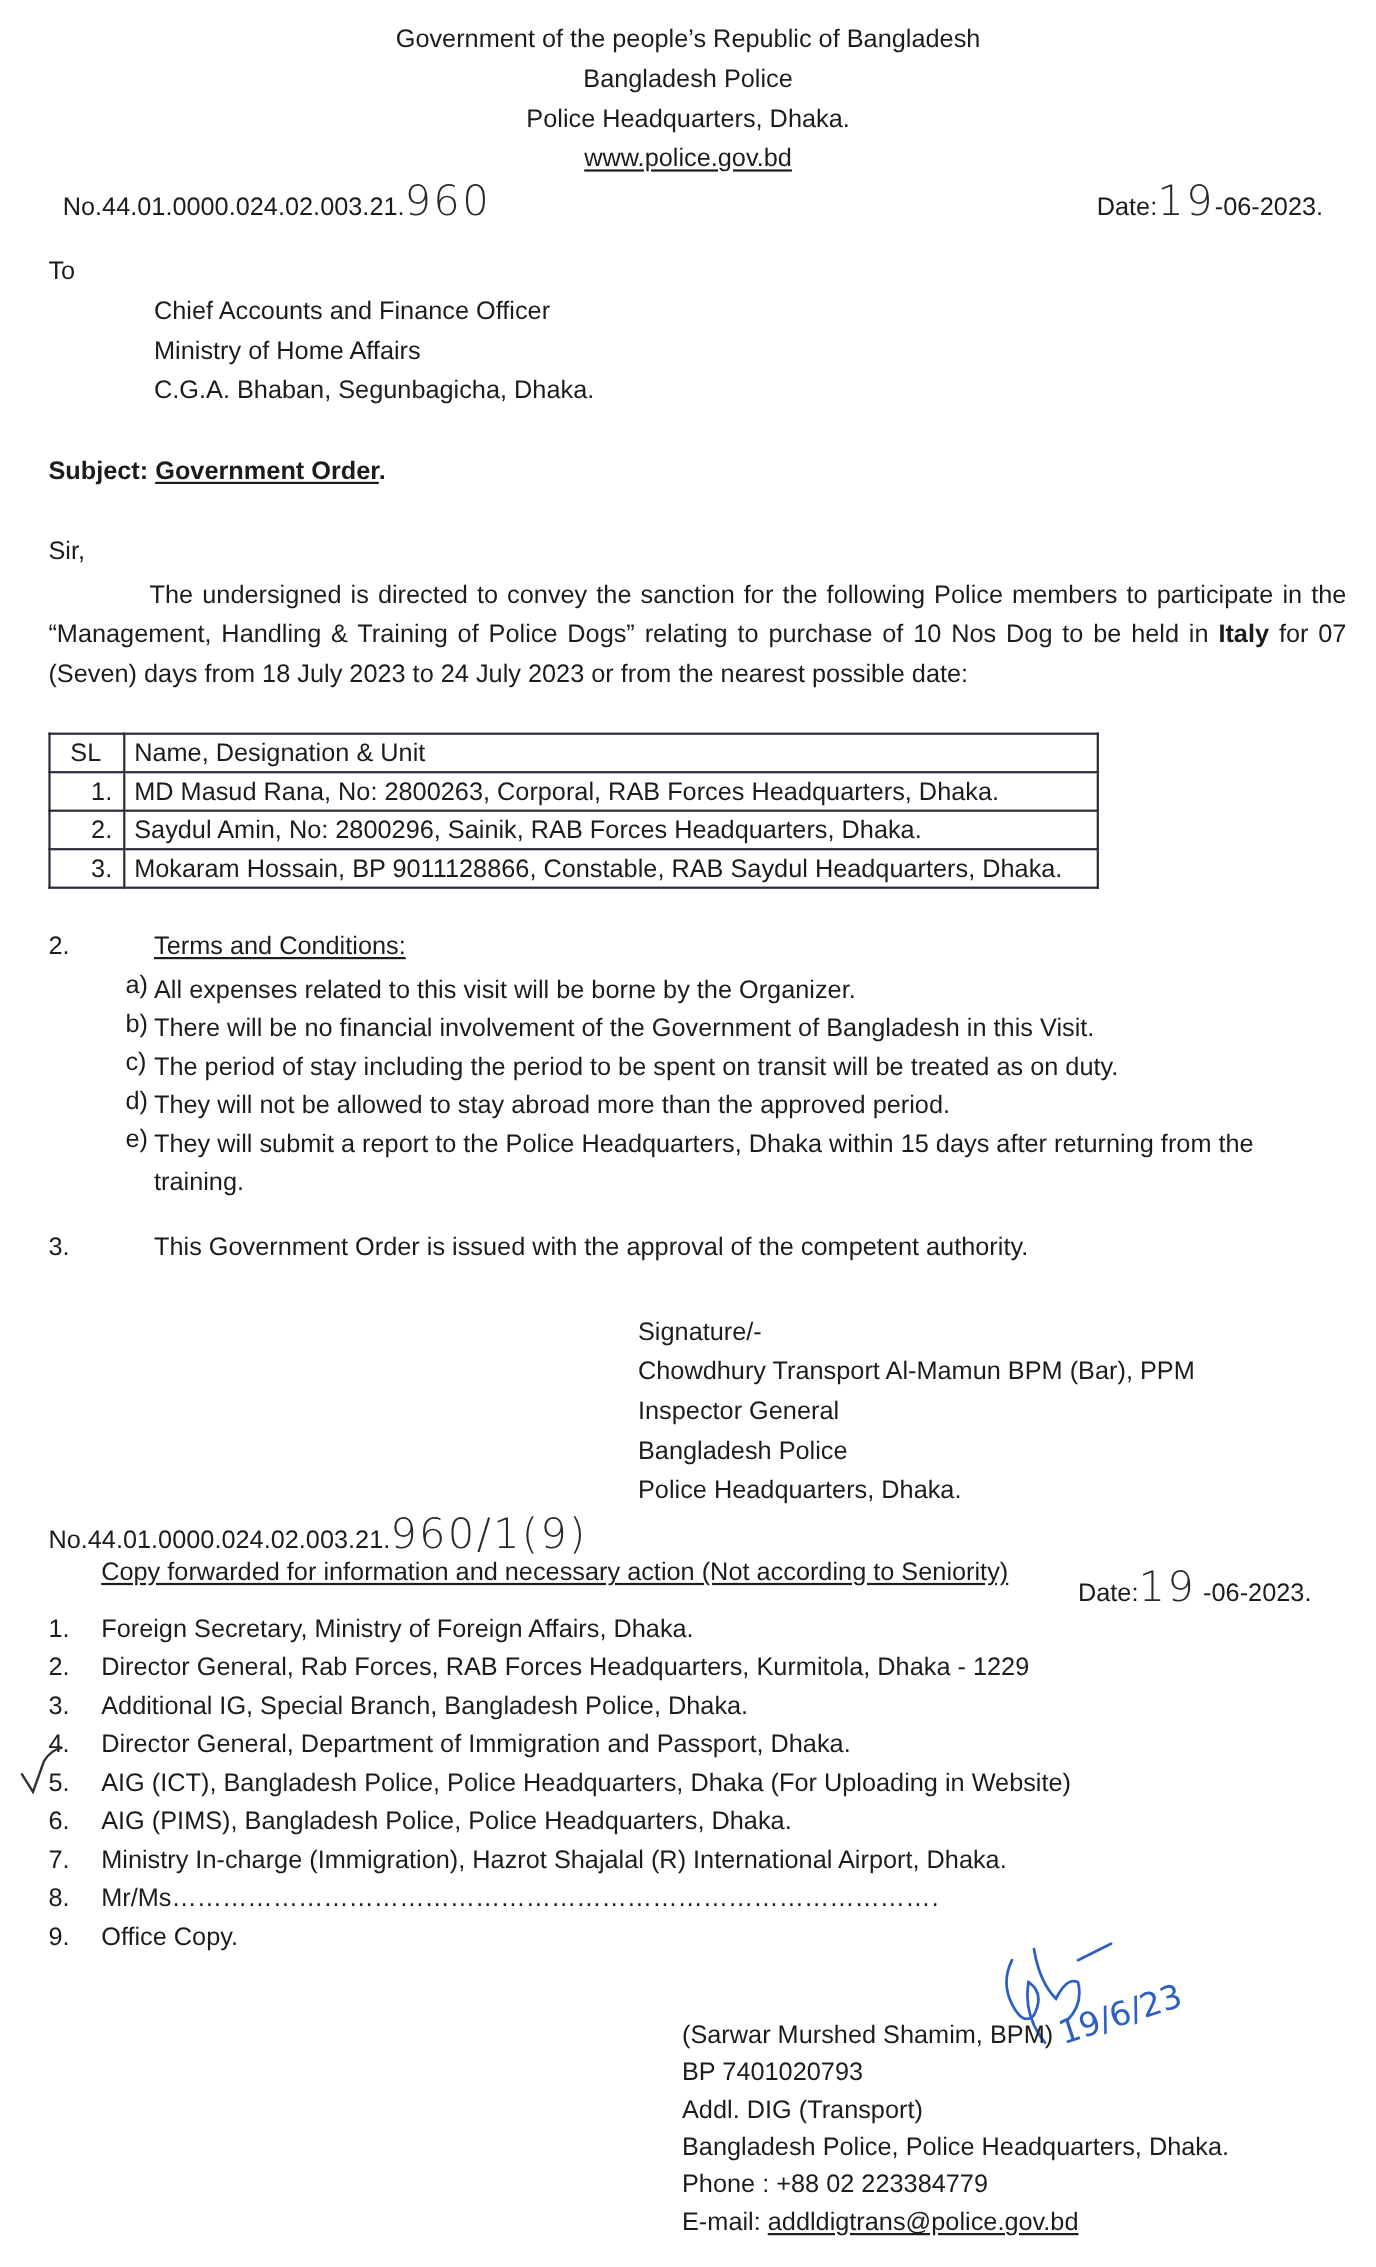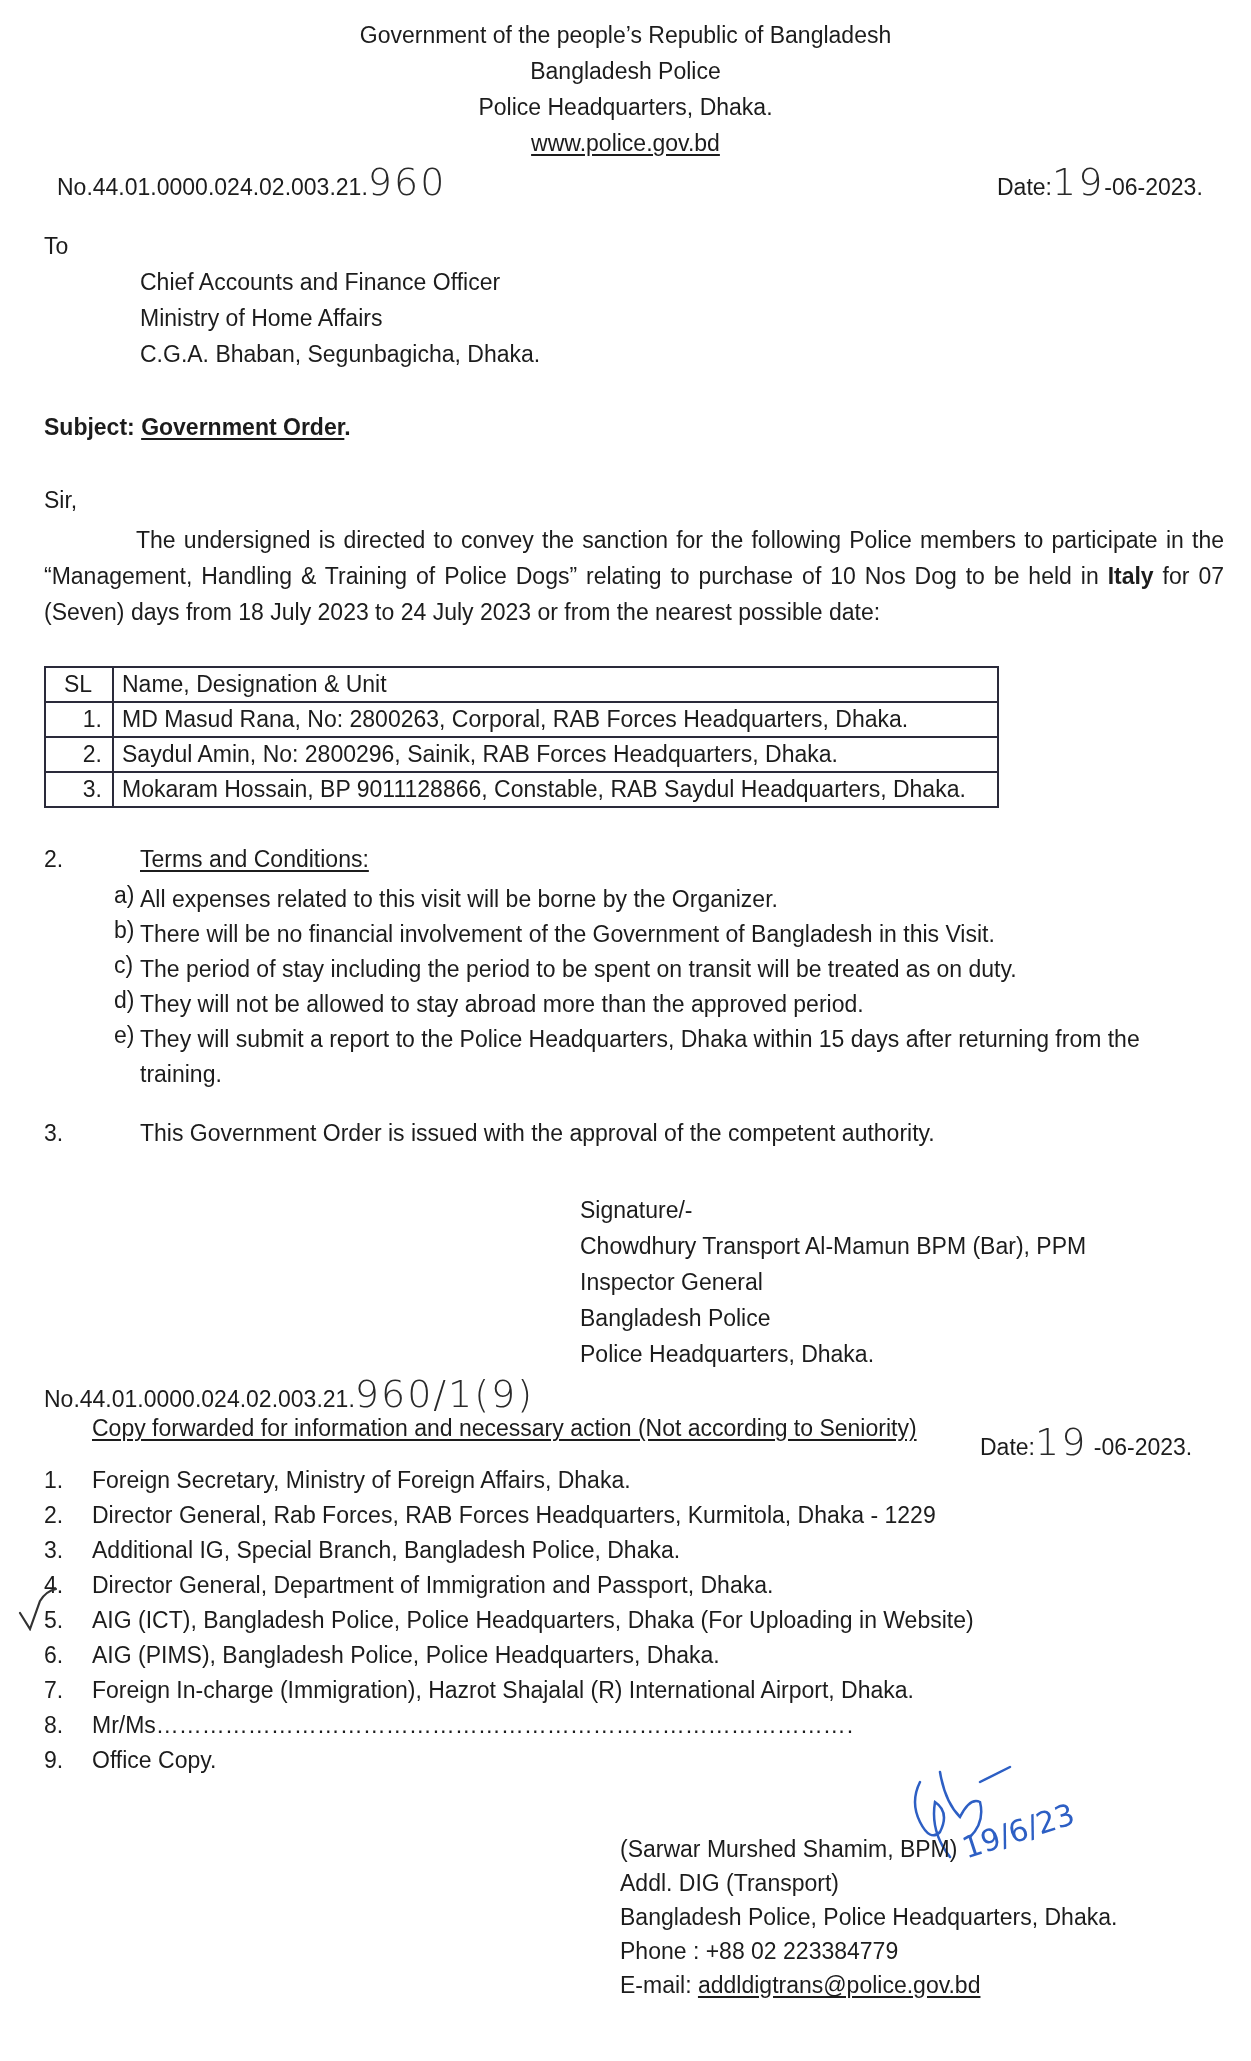--- a/index.html
+++ b/index.html
@@ -137,36 +137,37 @@
 <div class="list-text" style="top:1502px;">Director General, Rab Forces, RAB Forces Headquarters, Kurmitola, Dhaka - 1229</div>
 <div class="list-num" style="top:1537px;">3.</div>
 <div class="list-text" style="top:1537px;">Additional IG, Special Branch, Bangladesh Police, Dhaka.</div>
 <div class="list-num" style="top:1572px;">4.</div>
 <div class="list-text" style="top:1572px;">Director General, Department of Immigration and Passport, Dhaka.</div>
 <div class="list-num" style="top:1607px;">5.</div>
 <div class="list-text" style="top:1607px;">AIG (ICT), Bangladesh Police,  Police Headquarters, Dhaka  (For Uploading in Website)</div>
 <div class="list-num" style="top:1642px;">6.</div>
 <div class="list-text" style="top:1642px;">AIG (PIMS), Bangladesh Police, Police Headquarters, Dhaka.</div>
 <div class="list-num" style="top:1677px;">7.</div>
-<div class="list-text" style="top:1677px;">Foreign In-charge (Immigration), Hazrot Shajalal (R) International Airport, Dhaka.</div>
+<div class="list-text" style="top:1677px;">Ministry In-charge (Immigration), Hazrot Shajalal (R) International Airport, Dhaka.</div>
 <div class="list-num" style="top:1712px;">8.</div>
 <div class="list-text" style="top:1712px; overflow:hidden; width:760px;">Mr/Ms……………………………………………………………………………………</div>
 <div class="list-num" style="top:1747px;">9.</div>
 <div class="list-text" style="top:1747px;">Office Copy.</div>
 
 <svg class="checkmark" viewBox="0 0 40 44">
   <path d="M2 26 L12 42 L22 14 Q28 4 38 2" fill="none" stroke="#333" stroke-width="2.2" stroke-linecap="round"></path>
 </svg>
 
 <svg class="signature" viewBox="0 0 200 120">
   <path d="M20 20 Q10 40 20 60 Q30 80 40 70 Q50 50 35 40 Q30 70 50 95 M40 10 Q45 40 60 55 Q70 35 80 40 Q85 60 70 75 M80 20 L110 5" fill="none" stroke="#2d5fc4" stroke-width="2.5" stroke-linecap="round"></path>
   <text x="60" y="85" font-size="30" fill="#2d5fc4" font-family="DejaVu Sans, sans-serif" transform="rotate(-18 100 70)">19/6/23</text>
 </svg>
 
 <div class="sig-block" style="left:620px; width:560px; top:1832px; line-height:34px;">
   <div>(Sarwar Murshed Shamim, BPM)</div>
+  <div>BP 7401020793</div>
   <div>Addl. DIG (Transport)</div>
   <div>Bangladesh Police, Police Headquarters, Dhaka.</div>
   <div>Phone : +88 02 223384779</div>
   <div>
     <span>E-mail: </span><span class="u">addldigtrans@police.gov.bd</span>
   </div>
 </div>
 
 </body></html>

